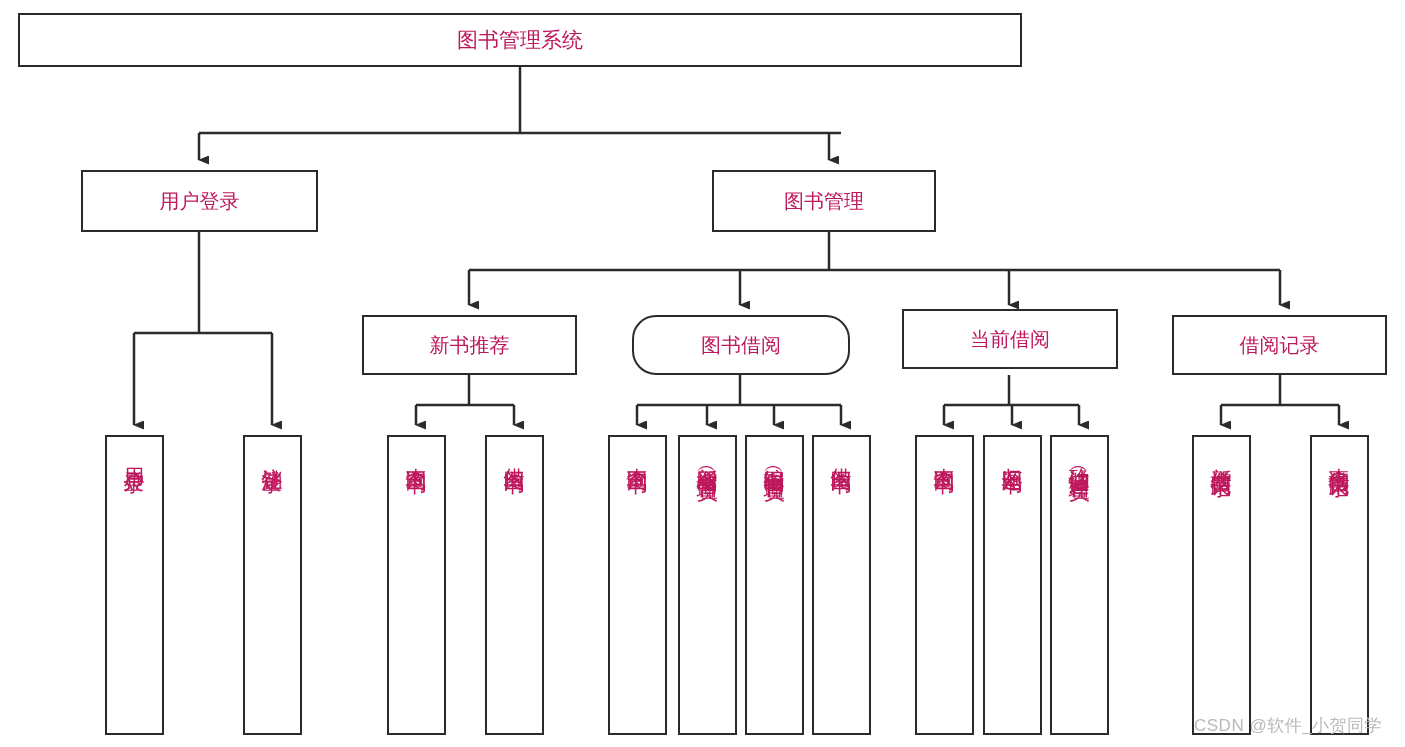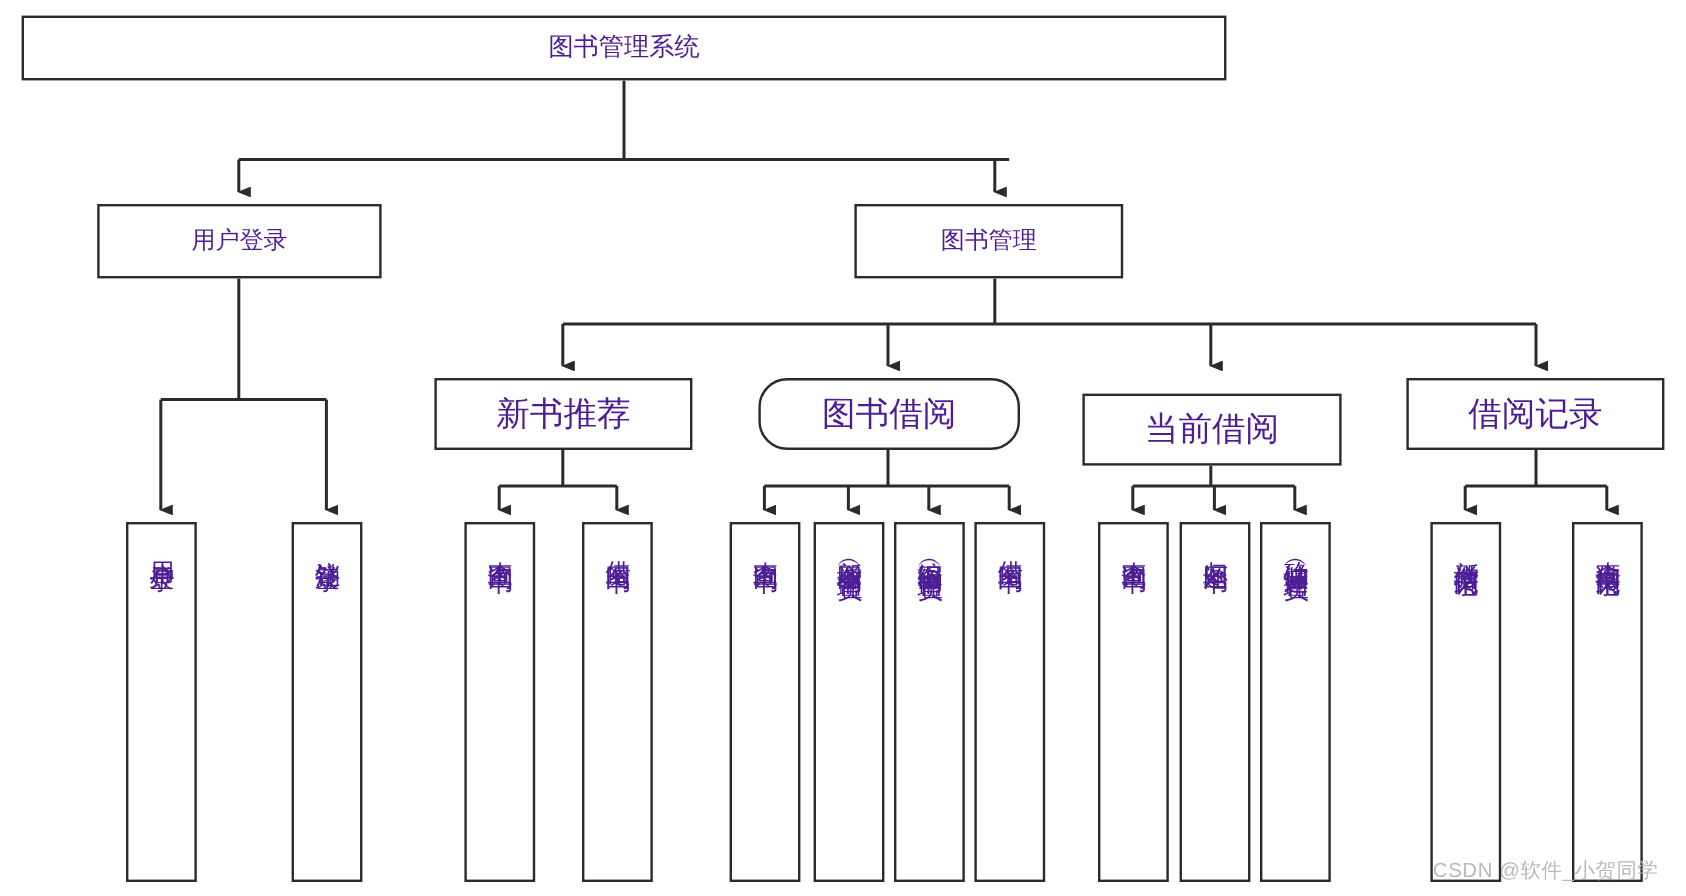--- a/index.html
+++ b/index.html
@@ -26,36 +26,36 @@
     pointer-events: none;
   }
   .node {
     position: absolute;
     box-sizing: border-box;
     background: #ffffff;
     border: 2px solid #2b2b2b;
     display: flex;
     align-items: center;
     justify-content: center;
-    color: #4c1d95;
+    color: #be185d;
   }
   .node .lbl {
     display: block;
     text-align: center;
     line-height: 1.15;
     white-space: nowrap;
   }
   .node-root .lbl {
     font-size: 21px;
   }
   .node-l2 .lbl {
     font-size: 20px;
   }
   .node-l3 .lbl {
-    font-size: 28px;
+    font-size: 20px;
     text-align: right;
   }
   .node-leaf {
     align-items: flex-start;
     padding-top: 14px;
   }
   .node-leaf .lbl {
     writing-mode: vertical-rl;
     text-orientation: upright;
     font-size: 21px;
@@ -135,21 +135,21 @@
   <div class="node node-l2" style="left:712px; top:170px; width:224px; height:62px;">
     <span class="lbl">图书管理</span>
   </div>
 
   <div class="node node-l3" style="left:362px; top:315px; width:215px; height:60px;">
     <span class="lbl">新书推荐</span>
   </div>
   <div class="node node-l3" style="left:632px; top:315px; width:218px; height:60px;border-radius:24px;">
     <span class="lbl">图书借阅</span>
   </div>
-  <div class="node node-l3" style="left:902px; top:328px; width:216px; height:60px;">
+  <div class="node node-l3" style="left:902px; top:309px; width:216px; height:60px;">
     <span class="lbl">当前借阅</span>
   </div>
   <div class="node node-l3" style="left:1172px; top:315px; width:215px; height:60px;">
     <span class="lbl">借阅记录</span>
   </div>
 
   <div class="node node-leaf" style="left:105px; top:435px; width:59px; height:300px;">
     <span class="lbl">用户登录</span>
   </div>
   <div class="node node-leaf" style="left:243px; top:435px; width:59px; height:300px;">

